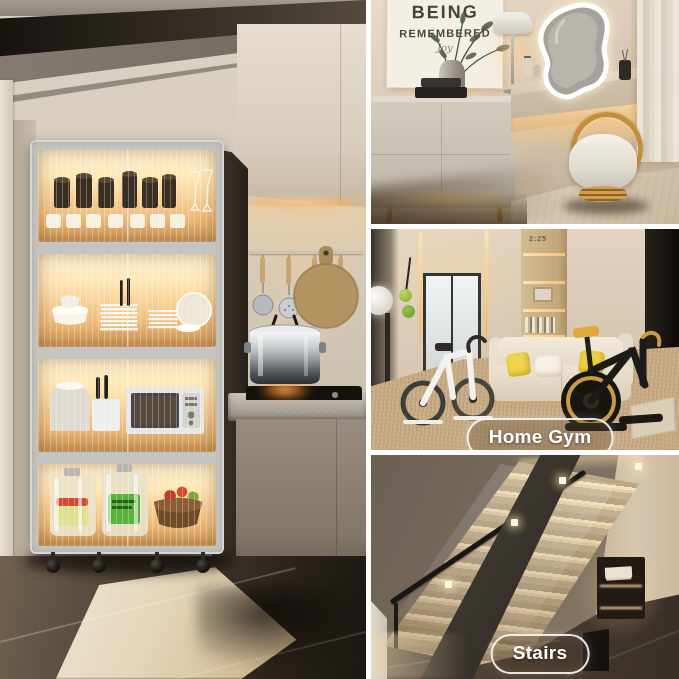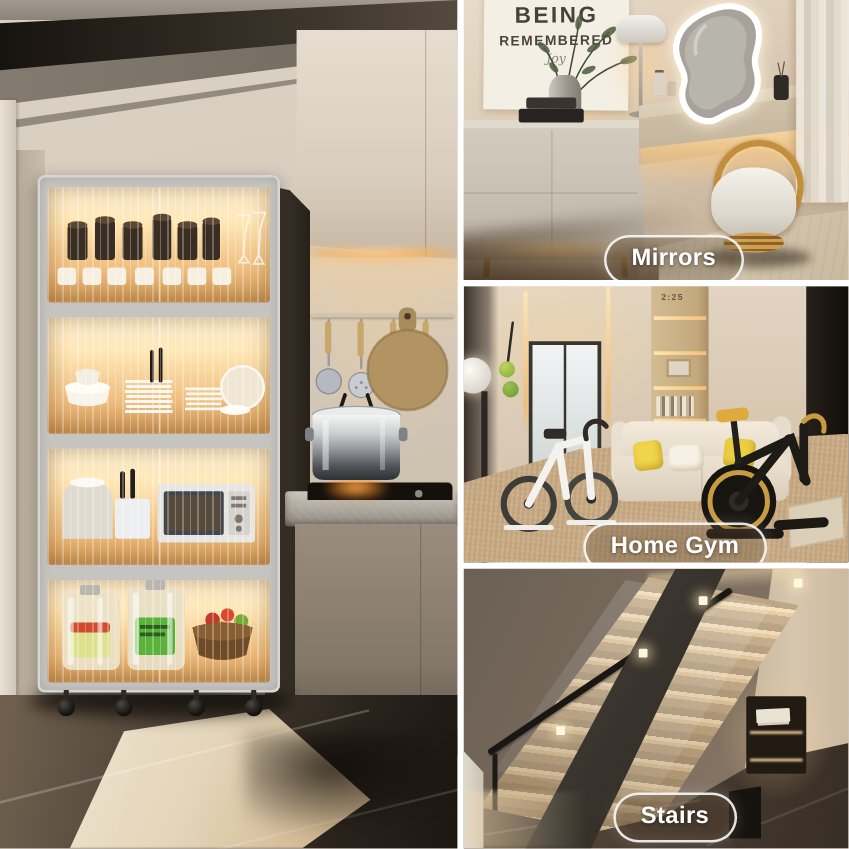--- a/index.html
+++ b/index.html
@@ -526,21 +526,20 @@
     </svg>
     <div class="e pm-diffuser"></div>
     <div class="e pm-curtain"></div>
     <div class="e pm-rug"></div>
     <div class="e pm-floorL"></div>
     <div class="e pm-sweep"></div>
     <div class="e pm-stoolshadow"></div>
     <div class="e pm-ring"></div>
     <div class="e pm-cushion"></div>
     <div class="e pm-stoolbase"></div>
-    <div class="badge badge--mirrors">Mirrors</div>
   </div>
 
   <div class="panel p-gym">
     <div class="e pg-wash"></div>
     <div class="e pg-leftdark"></div>
     <div class="e pg-sphere"></div>
     <div class="e pg-pole"></div>
     <div class="e pg-stripe1"></div>
     <div class="e pg-stripe2"></div>
     <div class="e pg-hookline"></div>

